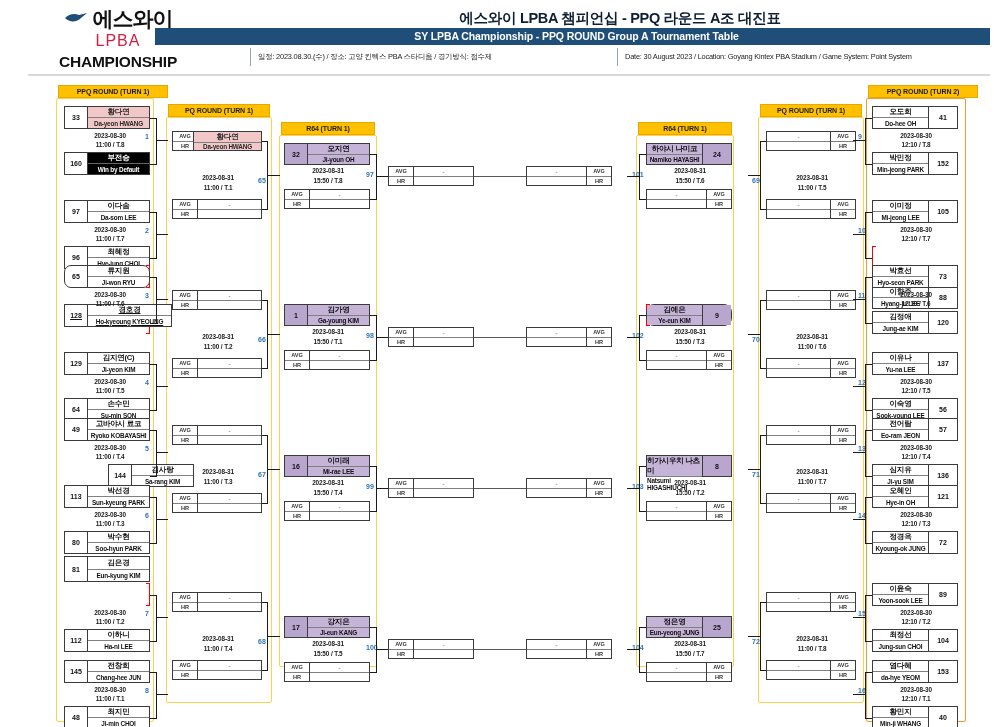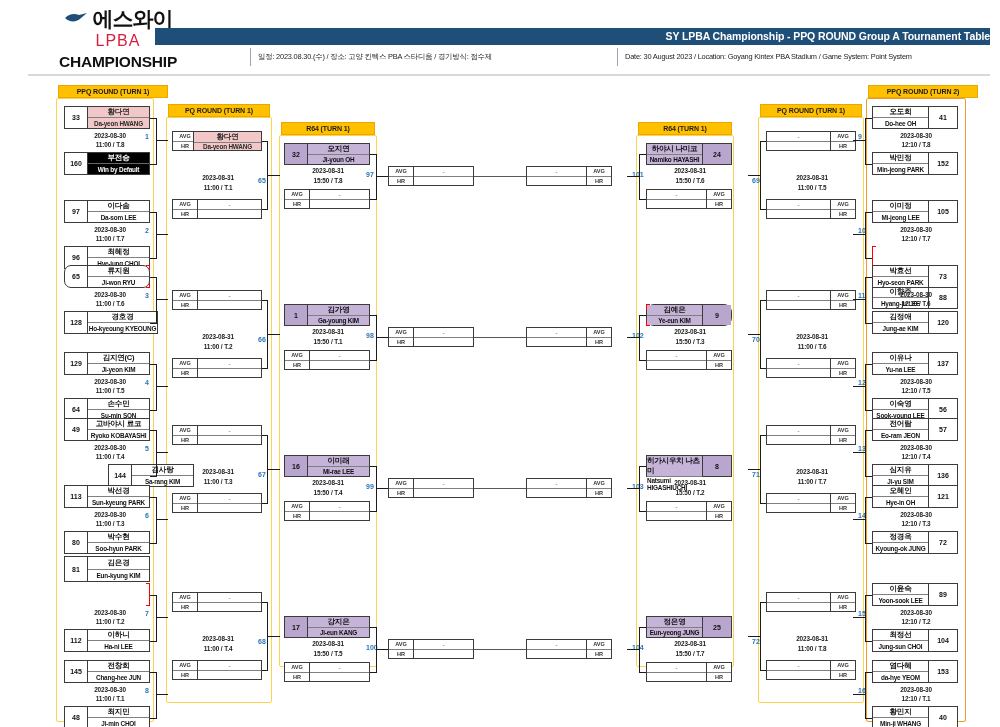--- a/index.html
+++ b/index.html
@@ -14,21 +14,21 @@
   .logo{position:absolute;left:28px;top:8px;width:180px;text-align:center;}
   .logo-row1{display:flex;align-items:center;justify-content:center;gap:5px;}
   .logo-bird{width:24px;height:13px;display:block;}
   .logo-ko{font-size:21px;font-weight:bold;letter-spacing:-1px;color:#111;line-height:1;}
   .logo-lpba{font-size:16px;font-weight:normal;color:#d81e3f;letter-spacing:1px;line-height:1.5;}
   .logo-champ{font-size:15.5px;font-weight:bold;color:#111;letter-spacing:-0.2px;line-height:1.1;}
 
   .title-ko{position:absolute;left:250px;top:9px;width:740px;text-align:center;
             font-size:14.5px;font-weight:bold;color:#0f1f33;letter-spacing:-0.3px;}
   .blue-bar{position:absolute;left:155px;top:28px;width:835px;height:17px;background:#1f4e79;}
-  .blue-bar span{display:block;text-align:right;color:#fff;font-size:10.5px;font-weight:bold;line-height:17px;letter-spacing:-0.1px;margin-left:8px;}
+  .blue-bar span{display:block;text-align:center;color:#fff;font-size:10.5px;font-weight:bold;line-height:17px;letter-spacing:-0.1px;margin-left:8px;}
   .meta-ko{position:absolute;left:258px;top:52px;font-size:7.4px;color:#222;letter-spacing:-0.2px;}
   .meta-en{position:absolute;left:625px;top:52px;font-size:7.4px;color:#222;letter-spacing:-0.2px;}
   .meta-div{position:absolute;left:250px;top:48px;width:1px;height:18px;background:#9aa4b0;}
   .meta-div2{position:absolute;left:617px;top:48px;width:1px;height:18px;background:#9aa4b0;}
   .hr-head{position:absolute;left:28px;top:74px;width:962px;height:2px;background:#d9d9d9;}
 
   
   .round-label{position:absolute;background:#ffc000;border:1px solid #e8a800;
     font-size:7px;font-weight:bold;color:#1b1b1b;text-align:center;line-height:11px;height:11px;letter-spacing:-0.1px;}
 
@@ -88,20 +88,21 @@
       <svg class="logo-bird" viewBox="0 0 24 13">
         <path d="M1 6 C5 2, 10 1, 15 3 L23 1 L17 6 C13 10, 6 11, 1 6 Z" fill="#1f4e79"></path>
         <path d="M3 7 C8 9, 13 8, 17 5" stroke="#1f4e79" stroke-width="1.2" fill="none"></path>
       </svg>
       <span class="logo-ko">에스와이</span>
     </div>
     <div class="logo-lpba">LPBA</div>
     <div class="logo-champ">CHAMPIONSHIP</div>
   </div>
 
+  <div class="title-ko">에스와이 LPBA 챔피언십 - PPQ 라운드 A조 대진표</div>
   <div class="blue-bar">
     <span>SY LPBA Championship - PPQ ROUND Group A Tournament Table</span>
   </div>
   <div class="meta-div"></div>
   <div class="meta-div2"></div>
   <div class="meta-ko">일정: 2023.08.30.(수) / 장소: 고양 킨텍스 PBA 스타디움 / 경기방식: 점수제</div>
   <div class="meta-en">Date: 30 August 2023 / Location: Goyang Kintex PBA Stadium / Game System: Point System</div>
   <div class="hr-head"></div>
 
   <div class="round-label" style="left:58px;top:85px;width:108px;">PPQ ROUND (TURN 1)</div>
@@ -171,21 +172,21 @@
       <div class="ln" style="left:156px;top:234px;width:12px;height:1.3px;"></div>
       <div class="redmark right" style="left:146px;top:265px;height:23px;"></div>
       <div class="pbox" style="left:64px;top:265px;width:86px;height:23px;border-radius:7px;">
         <div class="rank">65</div>
         <div class="names">
           <div class="n-ko">류지원</div>
           <div class="n-en">Ji-won RYU</div>
         </div>
       </div>
       <div class="redmark right" style="left:146px;top:311px;height:23px;"></div>
-      <div class="pbox" style="left:64px;top:311px;width:94px;height:23px;">
+      <div class="pbox" style="left:64px;top:304px;width:108px;height:23px;text-decoration:underline;">
         <div class="rank">128</div>
         <div class="names">
           <div class="n-ko">경호경</div>
           <div class="n-en">Ho-kyeoung KYEOUNG</div>
         </div>
       </div>
       <div class="minfo" style="left:78px;top:289.5px;width:64px;">
         <div>2023-08-30</div>
         <div>11:00 / T.6</div>
       </div>

